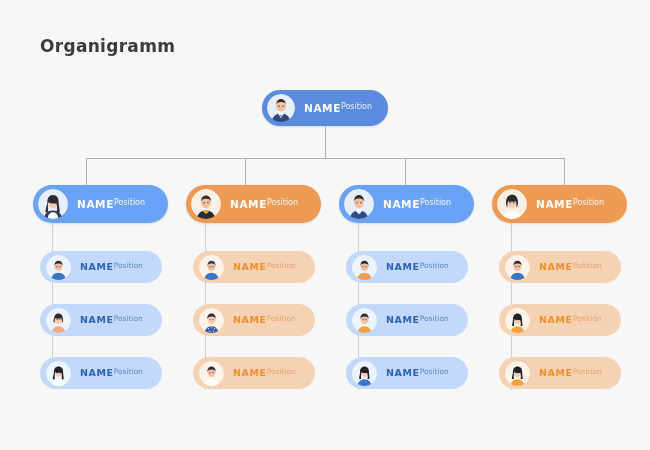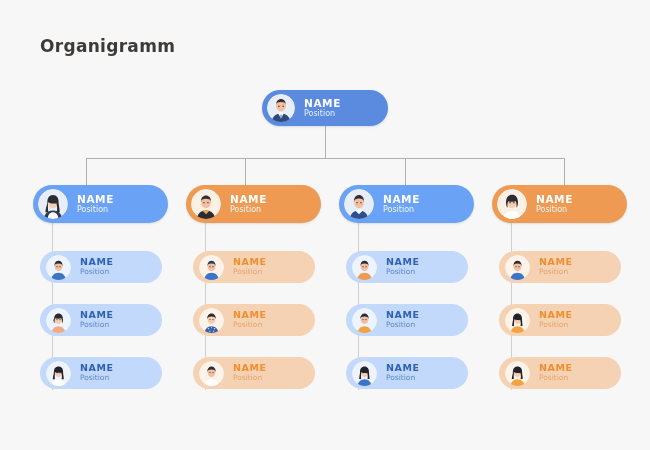--- a/index.html
+++ b/index.html
@@ -50,21 +50,21 @@
     border-radius: 40px;
   }
   .node .avatar {
     flex: 0 0 auto;
     border-radius: 50%;
     overflow: hidden;
     position: relative;
   }
   .node .labels {
     display: flex;
-    flex-direction: column;
+    flex-direction: row;
     justify-content: center;
     line-height: 1.15;
   }
   .node .nm {
     font-weight: bold;
     letter-spacing: 0.6px;
   }
   .node .ps { font-weight: normal; }
 
   

